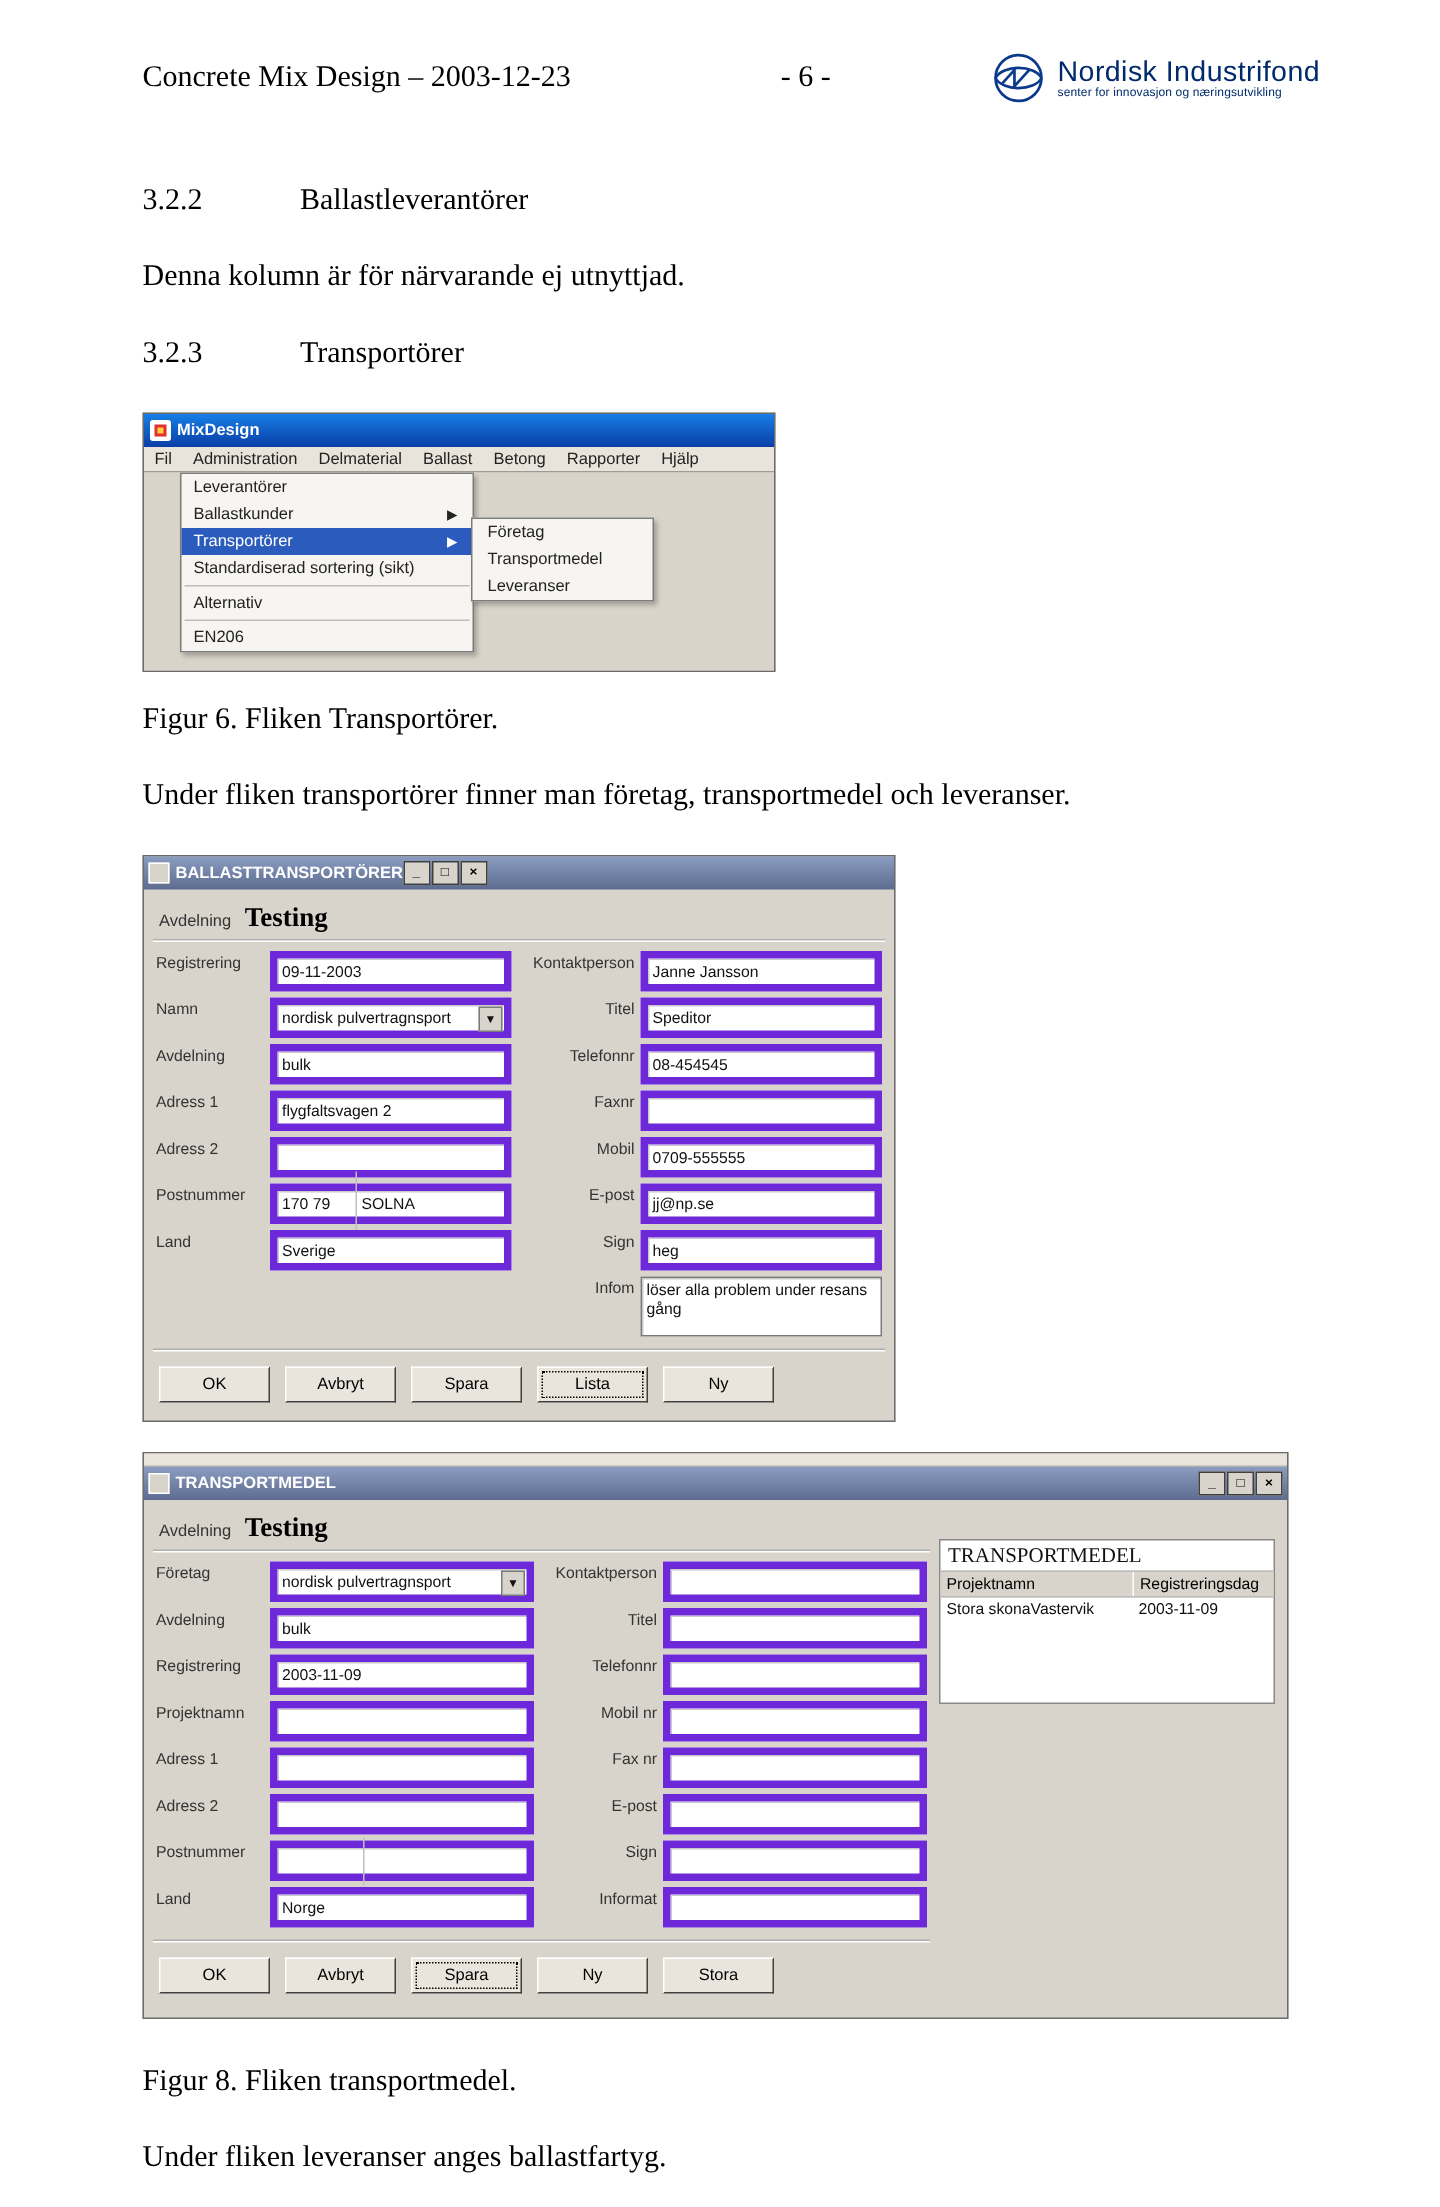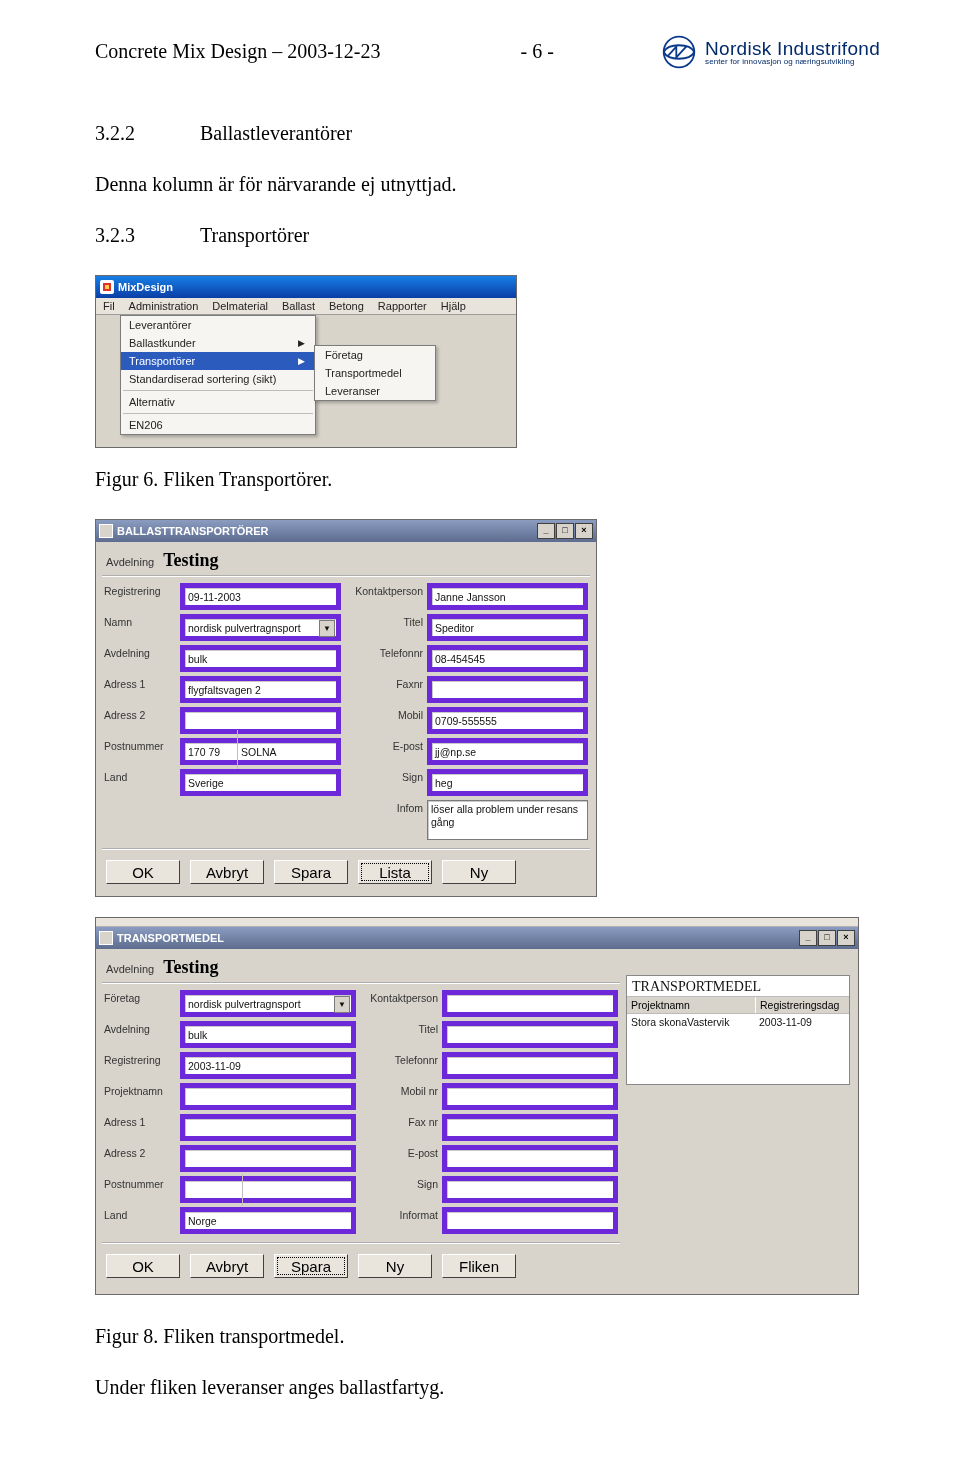--- a/index.html
+++ b/index.html
@@ -158,21 +158,21 @@
     border: 1px solid #6a6a6a;
     background: #d8d4cc;
     font-family: Tahoma, Arial, sans-serif;
     font-size: 11px;
   }
   .fig7-titlebar {
     background: linear-gradient(#8a9cc0,#5d6c8f);
     color: #fff;
     display: flex;
     align-items: center;
-    justify-content: space-between;
+    justify-content: flex-start;
     padding: 2px 3px;
     height: 18px;
     font-weight: bold;
   }
   .fig7-title-left { display:flex; align-items:center; gap:4px;}
   .winbtns { display:flex; gap:1px;}
   .winbtn {
     width: 16px; height: 14px;
     background: #d8d4cc;
     border: 1px solid #404040;
@@ -245,21 +245,21 @@
     display:flex;
     gap:10px;
     padding: 10px 10px 12px;
   }
   .winbutton {
     min-width: 56px; height:22px;
     background:#e9e5dd;
     border:1px solid #404040;
     border-top-color:#fff; border-left-color:#fff;
     font-family: Tahoma, Arial, sans-serif;
-    font-size:15px;
+    font-size:11px;
     display:flex; align-items:center; justify-content:center;
     padding:0 8px;
   }
   .winbutton.focus {
     outline:1px dotted #000;
     outline-offset:-4px;
   }
 
   
   .fig8 {
@@ -397,20 +397,21 @@
         </div>
         <div class="fig6-menu2">
           <div class="fig6-menu2-item">Företag</div>
           <div class="fig6-menu2-item">Transportmedel</div>
           <div class="fig6-menu2-item">Leveranser</div>
         </div>
       </div>
     </div>
   </div>
   <div class="body-text">Figur 6. Fliken Transportörer.</div>
+  <div class="body-text">Under fliken transportörer finner man företag, transportmedel och leveranser.</div>
 
   <div class="figure">
     <div class="fig7">
       <div class="fig7-titlebar">
         <div class="fig7-title-left">
           <span style="width:12px;height:12px;background:#d8d4cc;border:1px solid #fff;"></span>
           <span>BALLASTTRANSPORTÖRER</span>
         </div>
         <div class="winbtns">
           <span class="winbtn">_</span>
@@ -540,21 +541,21 @@
               <div class="fm-label">Informat</div>
               <div class="fm-input"></div>
             </div>
           </div>
           <div class="fig7-hr"></div>
           <div class="fig7-buttons">
             <div class="winbutton">OK</div>
             <div class="winbutton">Avbryt</div>
             <div class="winbutton focus">Spara</div>
             <div class="winbutton">Ny</div>
-            <div class="winbutton">Fliken</div>
+            <div class="winbutton">Stora</div>
           </div>
         </div>
         <div class="fig8-right">
           <div class="box" style="height:108px;">
             <div class="box-title">TRANSPORTMEDEL</div>
             <div class="box-head">
               <div class="c1">Projektnamn</div>
               <div class="c2">Registreringsdag</div>
             </div>
             <div class="box-row">

